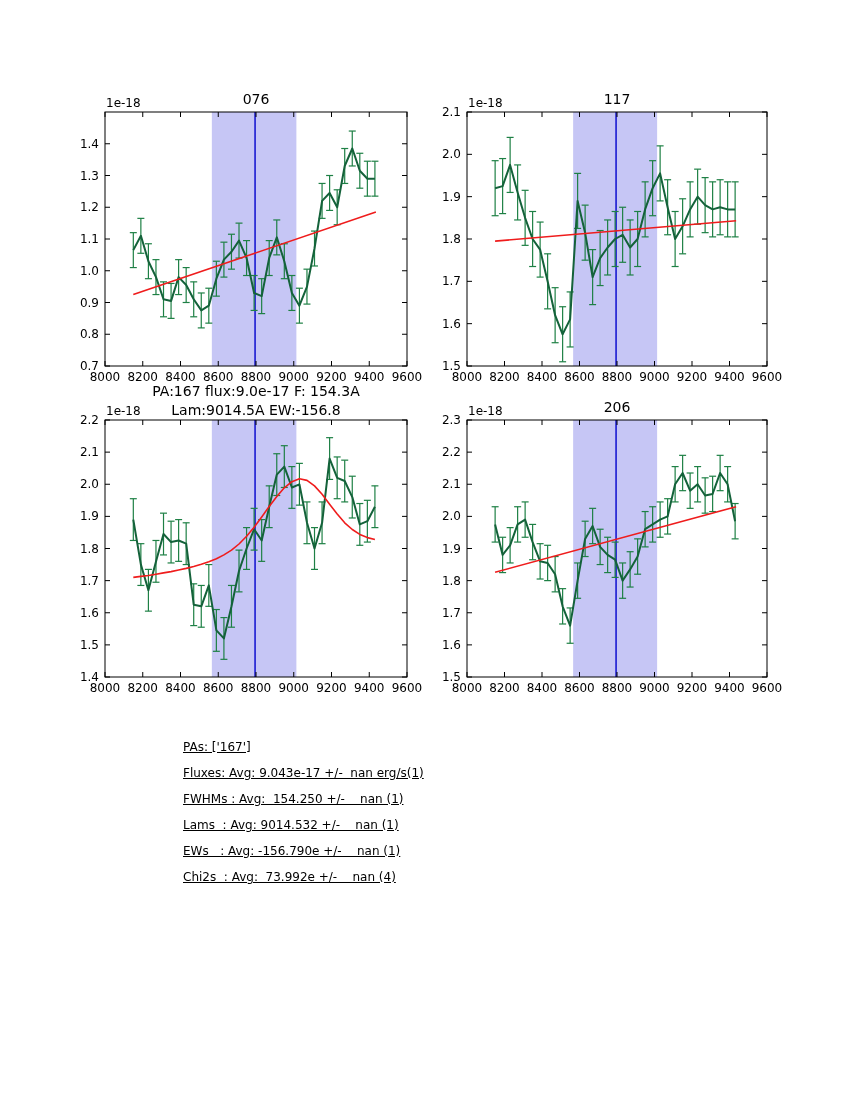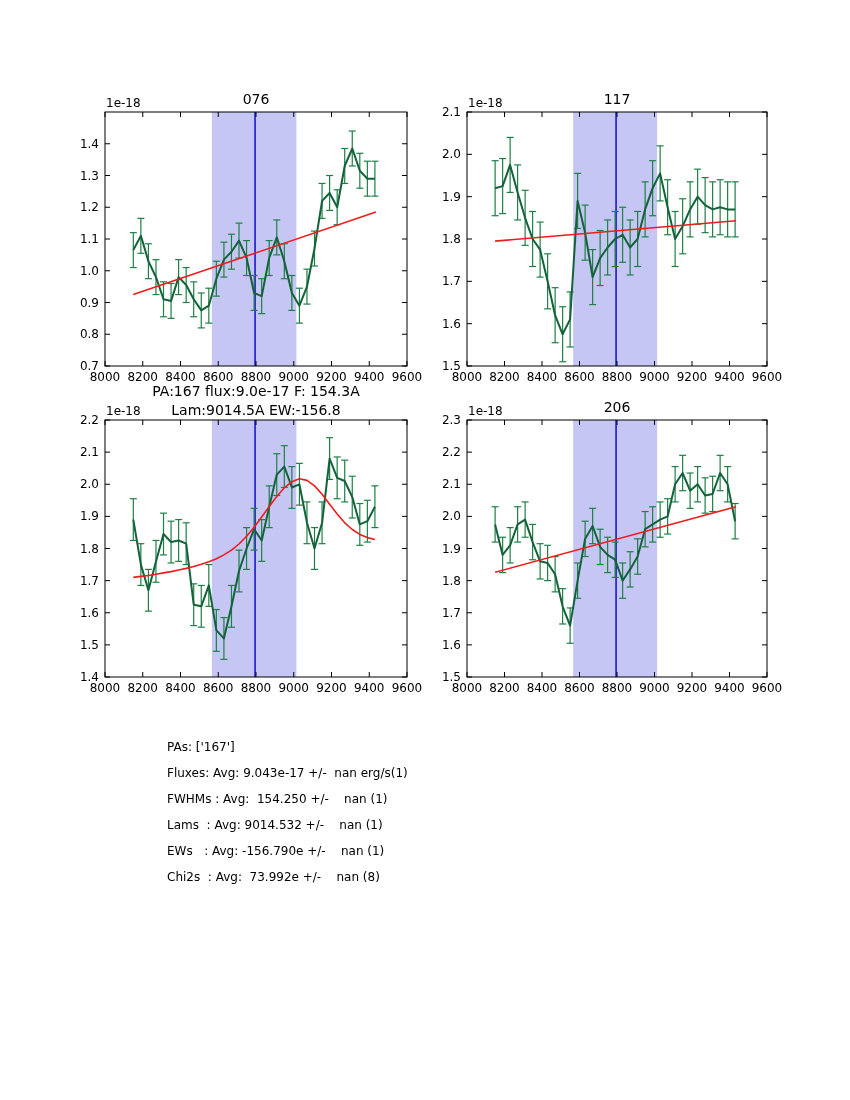--- a/index.html
+++ b/index.html
@@ -11,21 +11,22 @@
     overflow: hidden;
   }
   #plots { position:absolute; left:0; top:0; }
   .summary {
     position:absolute; left:167px; top:740px;
     color:#000; font-size:12px;
   }
   .summary .line {
     white-space: pre;
     line-height: 14px;
-    margin: 0 0 12px 0;
+    margin: 0 0 12px 16px;
+    text-decoration: underline;
   }
 </style>
 </head>
 <body>
 
 <div class="canvas">
   <svg id="plots" width="850" height="1100">
       <g>
         <rect x="211.83249999999998" y="112" width="84.56000000000006" height="254" fill="#c6c6f5"></rect>
         <line x1="255.05625" y1="112" x2="255.05625" y2="366" stroke="#0000cc" stroke-width="1.4"></line>
@@ -674,15 +675,15 @@
         <text x="617" y="412" text-anchor="middle" font-size="14" fill="#000000" font-family="&quot;DejaVu Sans&quot;, sans-serif">206</text>
         <text x="468" y="415" text-anchor="start" font-size="12" fill="#000000" font-family="&quot;DejaVu Sans&quot;, sans-serif">1e-18</text>
       </g>
     </svg>
   <div class="summary">
     <div class="line">PAs: ['167']</div>
     <div class="line">Fluxes: Avg: 9.043e-17 +/-  nan erg/s(1)</div>
     <div class="line">FWHMs : Avg:  154.250 +/-    nan (1)</div>
     <div class="line">Lams  : Avg: 9014.532 +/-    nan (1)</div>
     <div class="line">EWs   : Avg: -156.790e +/-    nan (1)</div>
-    <div class="line">Chi2s  : Avg:  73.992e +/-    nan (8)</div>
+    <div class="line">Chi2s  : Avg:  73.992e +/-    nan (4)</div>
   </div>
 </div>
 
 </body></html>

